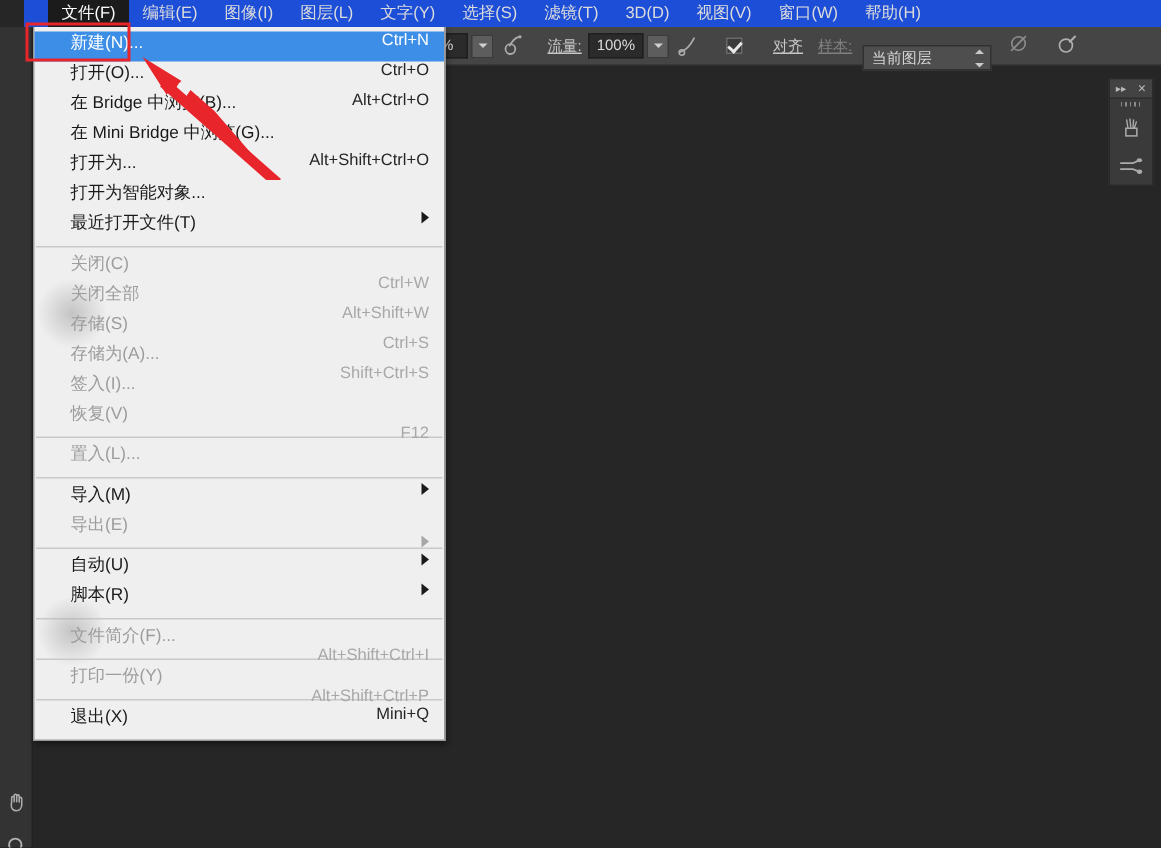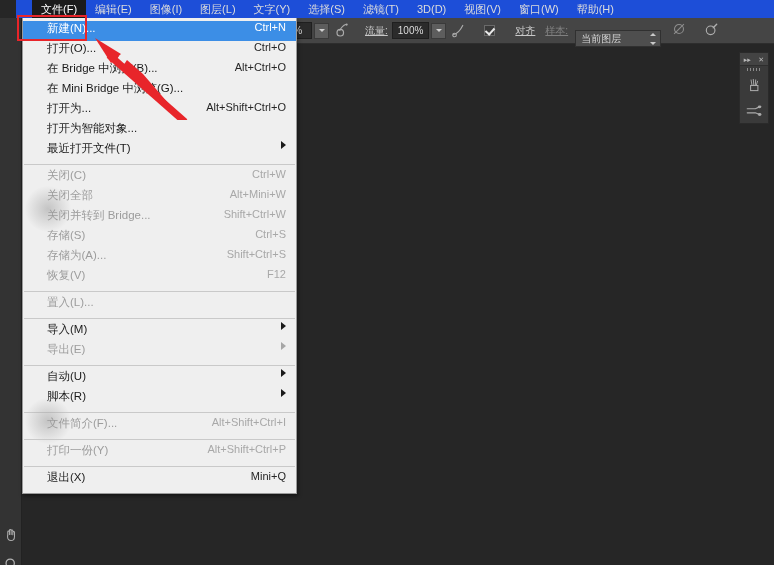--- a/index.html
+++ b/index.html
@@ -176,21 +176,21 @@
     margin-left: auto;
     font-size: 11px;
     color: #262626;
     padding-left: 20px;
   }
   .row.sel {
     background: #3c8ee6;
     color: #ffffff;
   }
   .row.sel .sc { color: #ffffff; }
-  .row.disabled { color: #9c9c9c; }
+  .row.disabled { color: #9c9c9c; flex-direction: column; }
   .row.disabled .sc { color: #a8a8a8; }
   .row .arrow {
     margin-left: auto;
     width: 0; height: 0;
     border-top: 4px solid transparent;
     border-bottom: 4px solid transparent;
     border-left: 5px solid #1a1a1a;
   }
   .row.disabled .arrow { border-left-color: #a6a6a6; }
   .sep {
@@ -353,33 +353,32 @@
         <span class="lbl">最近打开文件(T)</span>
         <span class="arrow"></span>
       </div>
       <div class="sep"></div>
       <div class="row disabled">
         <span class="lbl">关闭(C)</span>
         <span class="sc">Ctrl+W</span>
       </div>
       <div class="row disabled">
         <span class="lbl">关闭全部</span>
-        <span class="sc">Alt+Mini+W</span>
-      </div>
-      <div class="row disabled">
-        <span class="lbl">关闭并转到 Bridge...</span>
-        <span class="sc">Shift+Ctrl+W</span>
+        <span class="sc">Alt+Shift+W</span>
       </div>
       <div class="row disabled">
         <span class="lbl">存储(S)</span>
         <span class="sc">Ctrl+S</span>
       </div>
       <div class="row disabled">
         <span class="lbl">存储为(A)...</span>
         <span class="sc">Shift+Ctrl+S</span>
+      </div>
+      <div class="row disabled">
+        <span class="lbl">签入(I)...</span>
       </div>
       <div class="row disabled">
         <span class="lbl">恢复(V)</span>
         <span class="sc">F12</span>
       </div>
       <div class="sep"></div>
       <div class="row disabled">
         <span class="lbl">置入(L)...</span>
       </div>
       <div class="sep"></div>

